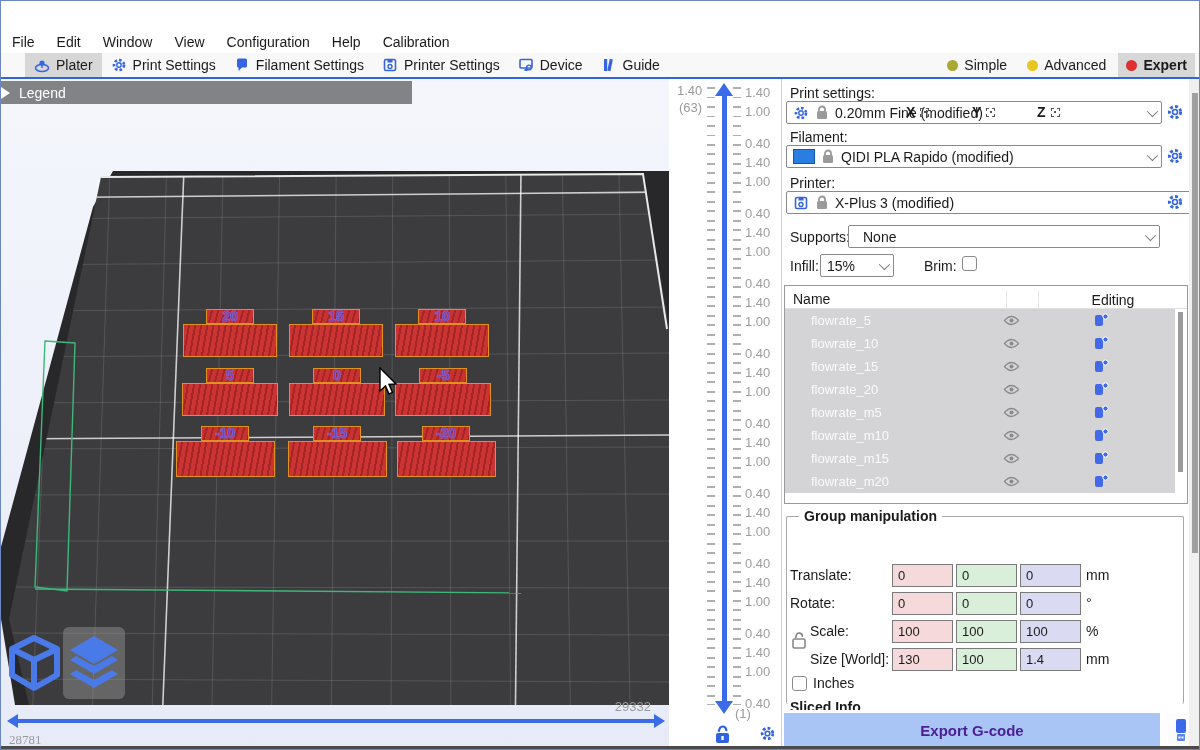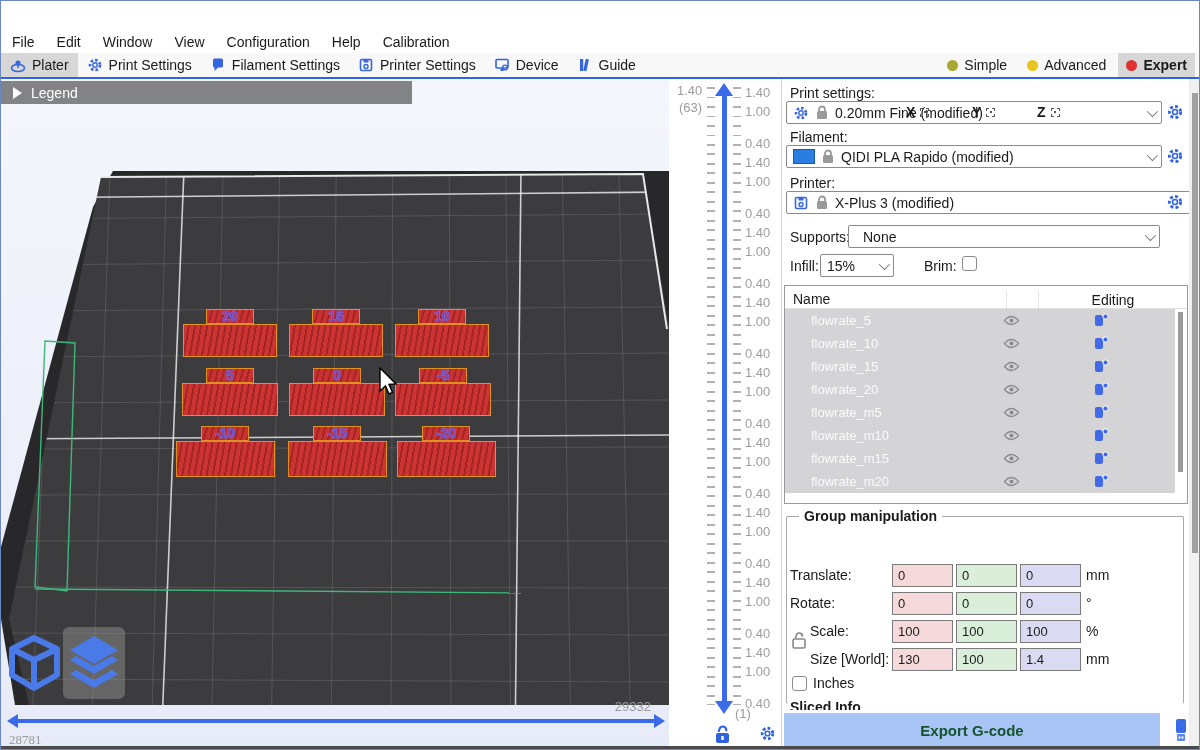--- a/index.html
+++ b/index.html
@@ -24,35 +24,35 @@
       width:14px; height:1.6px; background:#222; }
   .glyph-close::before { transform:rotate(45deg); } .glyph-close::after { transform:rotate(-45deg); }
 
   
   .menubar { position:absolute; left:0; top:30px; width:1200px; height:22px; background:#fff;
              display:flex; align-items:center; }
   .menu-item { font-size:14px; color:#1a1a1a; padding:0 11px; height:22px; line-height:22px; }
 
   
   .tabbar { position:absolute; left:0; top:52px; width:1200px; height:26px; background:#f8f8f8;
-            border-bottom:2px solid #2c63e8; display:flex; align-items:center; }
+            border-bottom:2px solid #2c63e8; display:flex; align-items:center;padding-left:24px; }
   .tab { display:flex; align-items:center; gap:6px; height:24px; padding:0 9px; font-size:14px; color:#1a1a1a; }
   .tab.active { background:#d7d7d7; }
   .tab svg { display:block; }
   .modes { margin-left:auto; display:flex; align-items:center; gap:4px; padding-right:6px; }
   .mode { display:flex; align-items:center; gap:6px; height:24px; padding:0 8px; font-size:14px; color:#1a1a1a; }
   .mode.active { background:#d7d7d7; font-weight:bold; }
   .dot { width:11px; height:11px; border-radius:50%; }
 
   
   #viewport { position:absolute; left:0; top:78px; width:668px; height:672px;
               background:linear-gradient(#f4f6fc,#e7ebf7); overflow:hidden; }
   .legend-bar { position:absolute; left:0; top:2px; width:411px; height:23px;
                 background:rgba(120,120,124,0.92); color:#fff; display:flex; align-items:center;
-                font-size:14px; gap:9px; padding-left:12px; }
+                font-size:14px; gap:9px; }
   .legend-tri { width:0; height:0; border-left:9px solid #fff; border-top:6px solid transparent;
                 border-bottom:6px solid transparent; }
   .plate-svg { position:absolute; left:0; top:0; }
 
   .block { position:absolute; }
   .block-tab { position:relative; margin:0 auto; width:48px; height:15px; line-height:13px;
       text-align:center; font-size:14px; font-weight:bold;
       background:repeating-linear-gradient(105deg,#c93232 0 4px,#a72525 4px 6px);
       border:1.5px solid #e0911f;
       color:rgba(150,40,150,0.9); -webkit-text-stroke:1.2px #7a5ecb; }
@@ -132,21 +132,21 @@
   .gm-field { position:absolute; width:61px; height:23px; border:1px solid #7a7a7a;
               font-size:13px; padding:3px 0 0 5px; }
   .fx { background:#f6dadb; } .fy { background:#d9efd9; } .fz { background:#dadbf2; }
   .gm-unit { position:absolute; left:304px; font-size:14px; }
   .inches { position:absolute; left:10px; top:596px; display:flex; align-items:center; gap:6px; font-size:14px; }
   .sliced { position:absolute; left:8px; top:620px; height:11px; overflow:hidden;
             font-weight:bold; font-size:14px; color:#1a1a1a; }
 
   .export-btn { position:absolute; left:2px; top:634px; width:376px; height:34px; background:#a9c5f5;
                 display:flex; align-items:center; justify-content:center; font-weight:bold;
-                font-size:15px; color:#14532d; }
+                font-size:15px; color:#4c1d95; }
   .usb-btn { position:absolute; left:382px; top:634px; width:34px; height:34px; background:#fdfdfd;
              display:flex; align-items:center; justify-content:center; }
 
   .panel-scroll-track { position:absolute; right:0; top:0; width:12px; height:672px; background:#f0f0f0; }
   .panel-scroll-thumb { position:absolute; right:3px; top:14px; width:6px; height:460px; background:#a0a0a0; }
 
   .bottom-strip { position:absolute; left:0; top:745px; width:1200px; height:5px; background:#4a4a4a; }
 </style>
 </head>
 <body>

